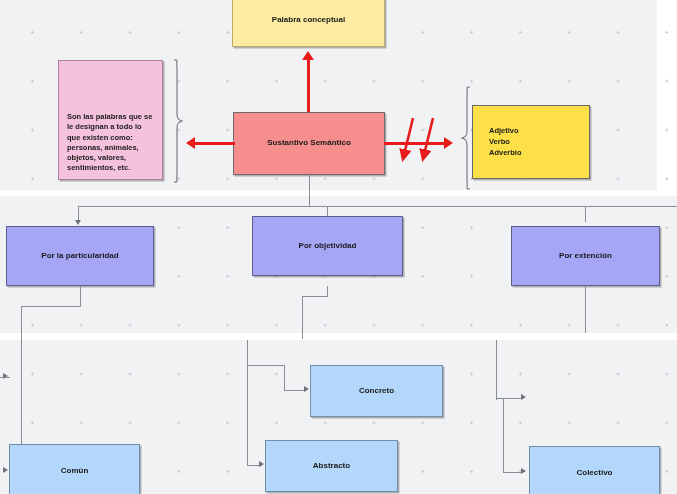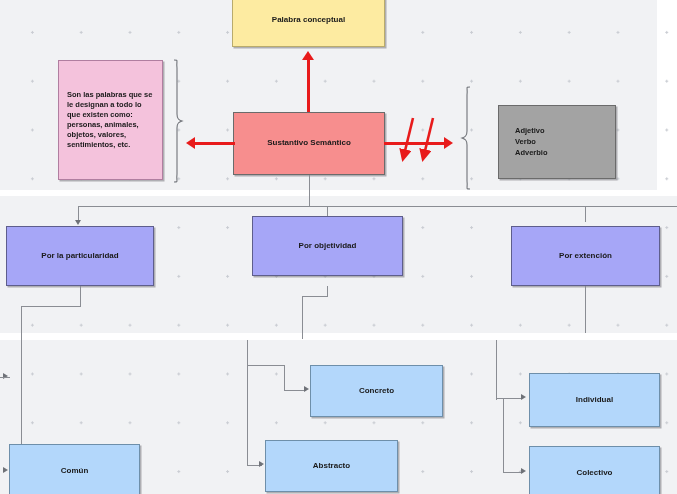--- a/index.html
+++ b/index.html
@@ -48,29 +48,29 @@
     justify-content: center;
     text-align: center;
     font-size: 8px;
     color: #1a1a1a;
     line-height: 1.35;
     box-shadow: 1.5px 1.5px 0 rgba(120,120,125,.55);
   }
   .node-yellow  { background: #fdeba1; border-color: #b9ab6c; }
   .node-red     { background: #f78e8e; border-color: #6b6b6b; }
   .node-pink    { background: #f4c2dc; border-color: #b07ea0; }
-  .node-white   { background: #a3a3a3; border-color: #6b6b6b; margin-left: 26px; }
+  .node-white   { background: #fde047; border-color: #6b6b6b; }
   .node-purple  { background: #a6a6f7; border-color: #5e5e8c; }
   .node-blue    { background: #b3d7fb; border-color: #6e8faa; }
 
   .node.left-text {
     justify-content: flex-start;
     text-align: left;
-    padding: 22px 8px;
-    align-items: center;
+    padding: 6px 8px;
+    align-items: flex-end;
     font-size: 7.5px;
   }
   .node.left-text.mid {
     align-items: center;
   }
 
   
   .ln {
     position: absolute;
     background: #8a8d93;
@@ -228,20 +228,17 @@
 
   <div class="node node-blue" style="left:9px; top:444px; width:131px; height:54px;">
     <span>Común</span>
   </div>
   <div class="node node-blue" style="left:310px; top:365px; width:133px; height:52px;">
     <span>Concreto</span>
   </div>
   <div class="node node-blue" style="left:265px; top:440px; width:133px; height:52px;">
     <span>Abstracto</span>
   </div>
-  <div class="node node-blue" style="left:529px; top:373px; width:131px; height:54px;">
-    <span>Individual</span>
-  </div>
   <div class="node node-blue" style="left:529px; top:446px; width:131px; height:54px;">
     <span>Colectivo</span>
   </div>
 
 </div>
 
 </body></html>

